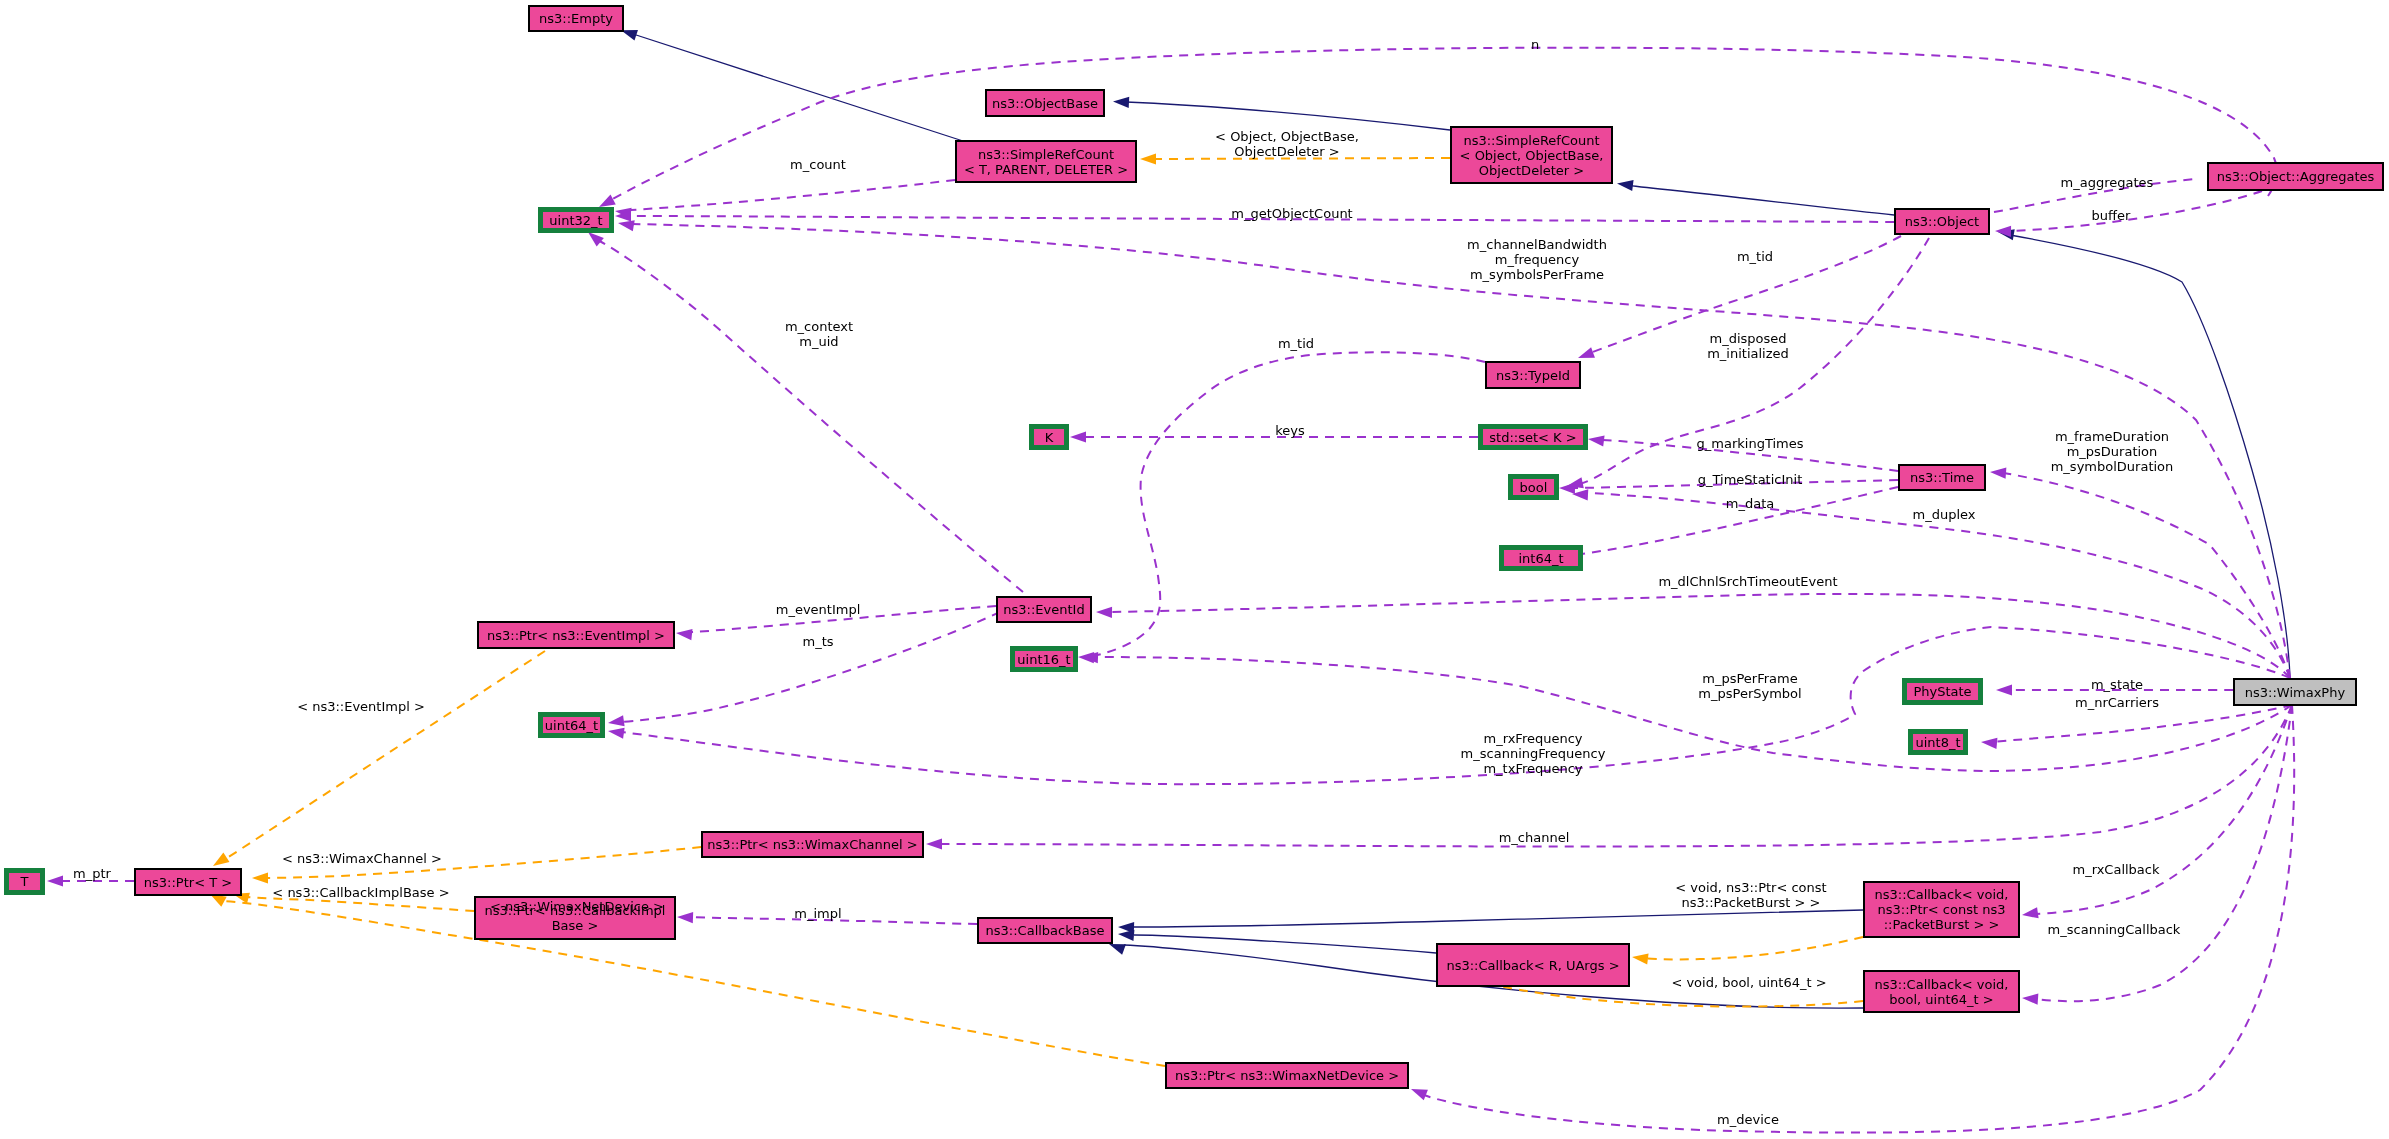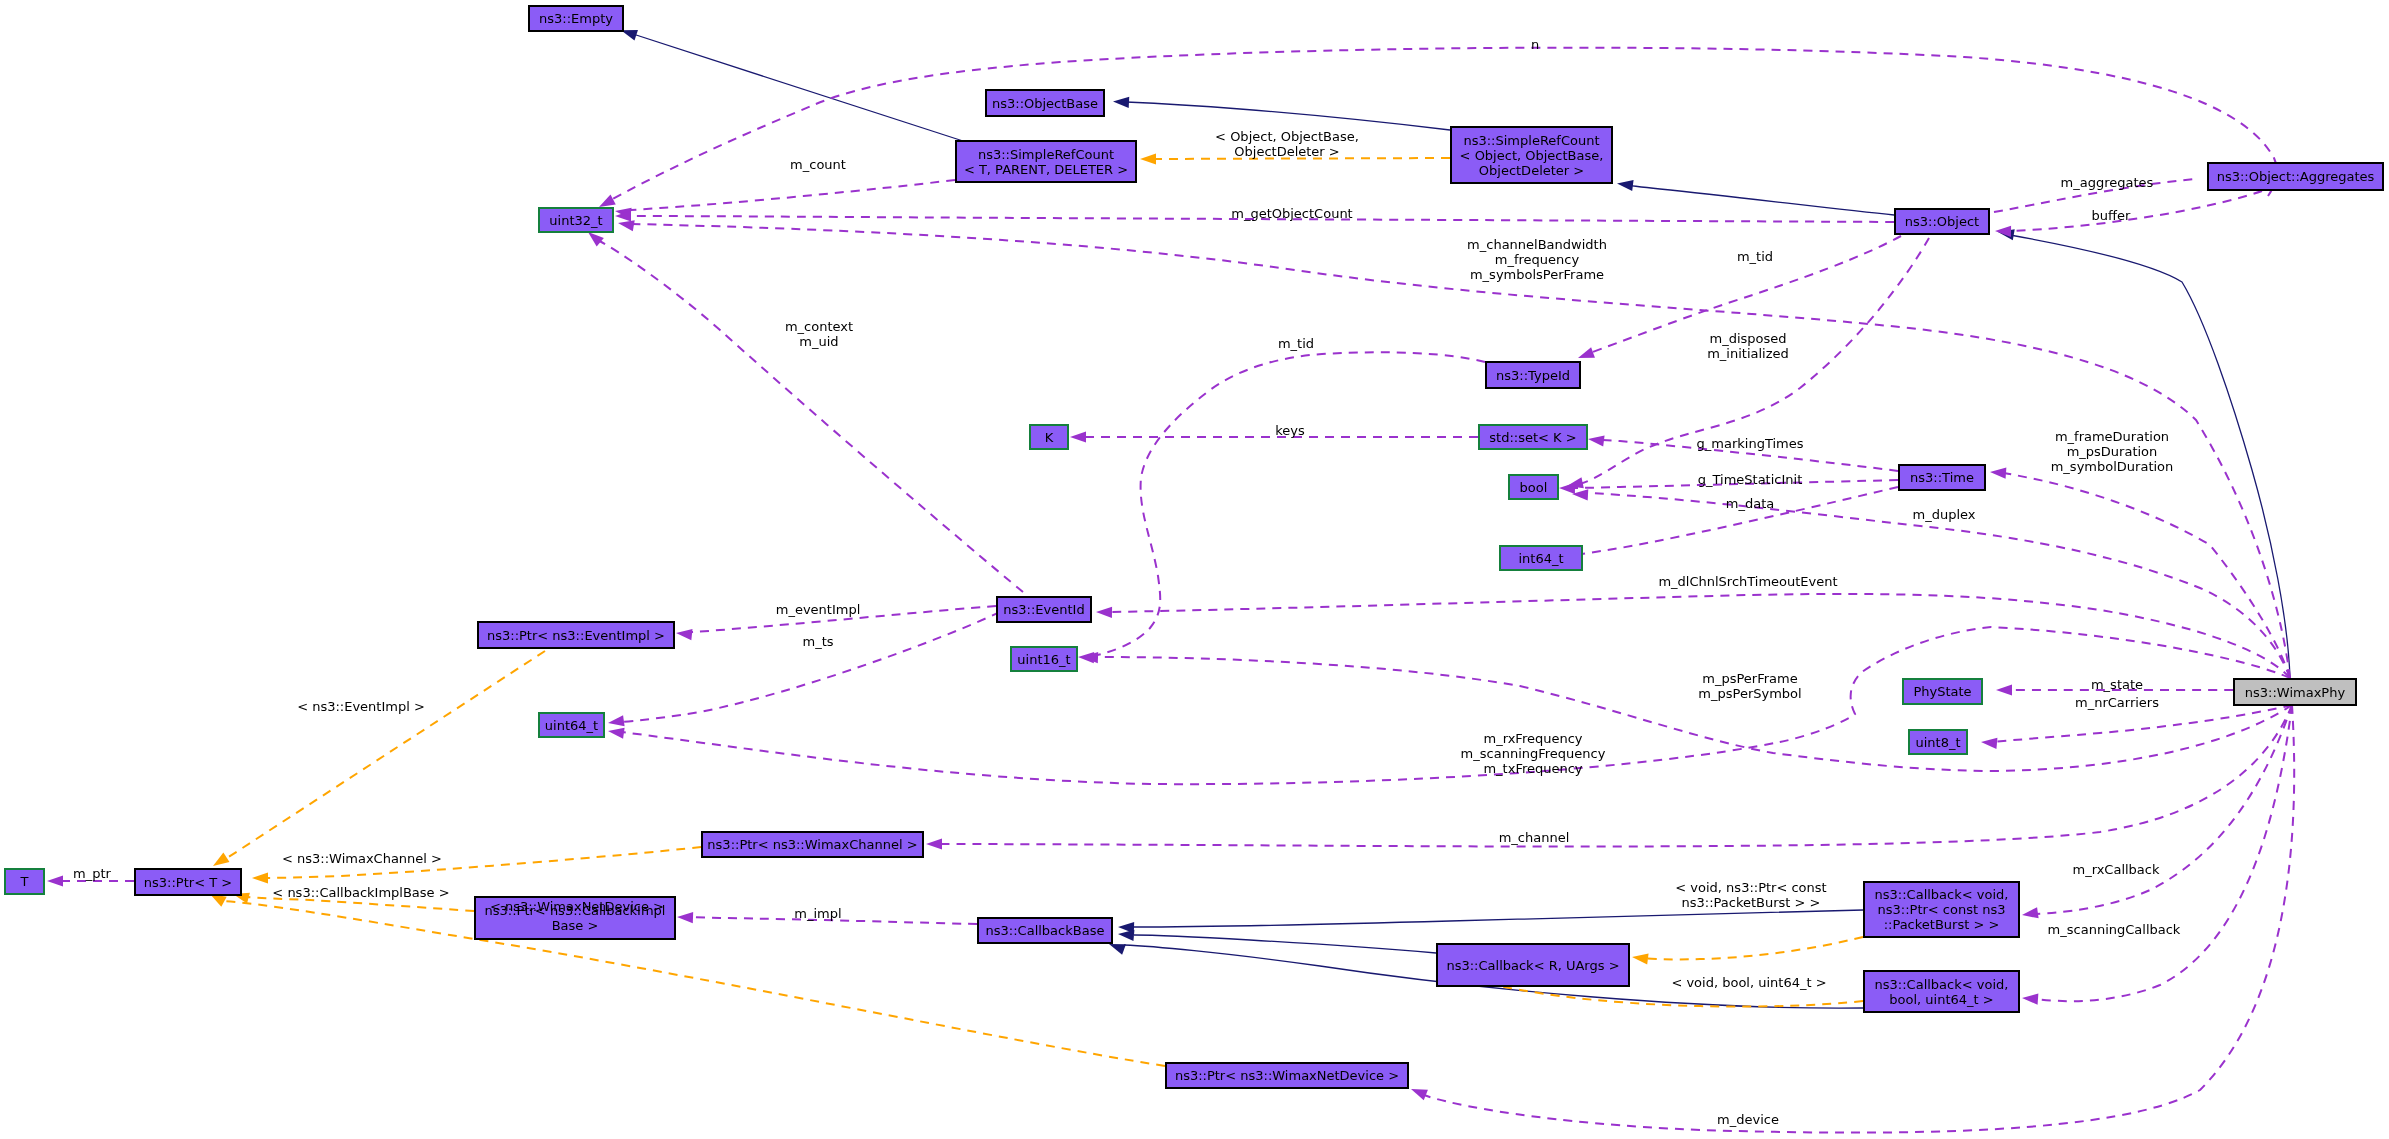--- a/index.html
+++ b/index.html
@@ -1,23 +1,23 @@
 <!DOCTYPE html>
 <html><head>
 <meta charset="utf-8">
 <style>
   html,body{margin:0;padding:0;background:#fff;}
   #diagram{position:relative;width:2389px;height:1139px;overflow:hidden;background:#fff;
     font-family:"DejaVu Sans",sans-serif;-webkit-font-smoothing:antialiased;}
   #edgelayer{position:absolute;left:0;top:0;}
   .node{position:absolute;box-sizing:border-box;display:flex;align-items:center;justify-content:center;
-    text-align:center;background:#8b5cf6;}
+    text-align:center;background:#ec4899;}
   .node>span{font-size:13px;line-height:15px;color:#000;white-space:pre;display:block;}
   .node.class{border:2px solid #000;}
-  .node.type{border:2px solid #15803d;}
+  .node.type{border:5px solid #15803d;}
   .node.hl{border:2px solid #000;background:#bfbfbf;}
   .elabel{position:absolute;font-size:13px;line-height:15px;color:#000;white-space:pre;text-align:center;
     transform:translateX(-50%);}
   path{fill:none;}
   .e-inheritance{stroke:#191970;stroke-width:1.3;}
   .e-usage{stroke:#9a32cd;stroke-width:2;stroke-dasharray:9,7;}
   .e-template{stroke:#ffa500;stroke-width:2;stroke-dasharray:9,7;}
   .a-inheritance{fill:#191970;}
   .a-usage{fill:#9a32cd;}
   .a-template{fill:#ffa500;}

